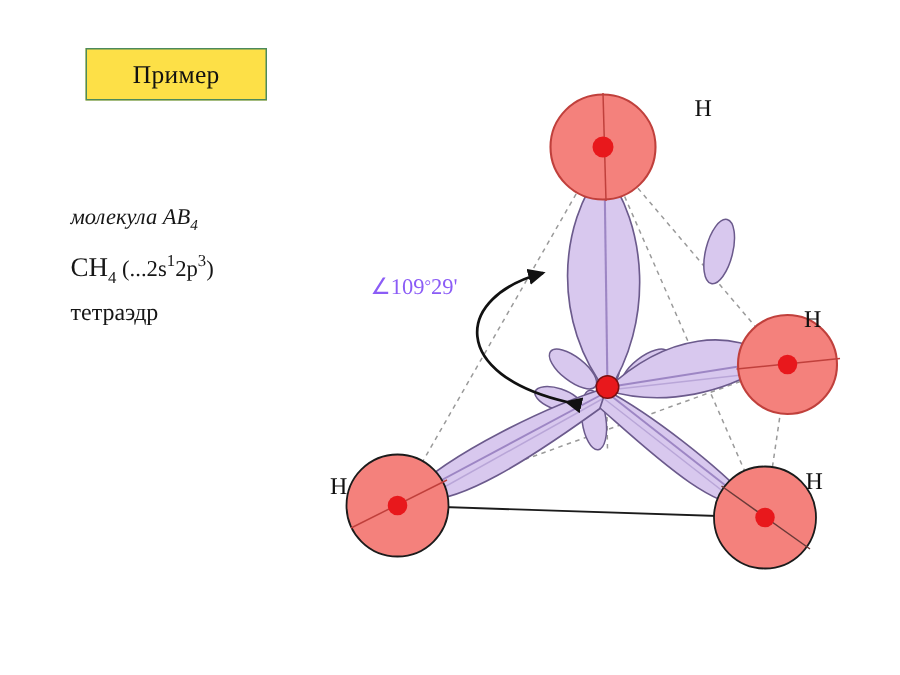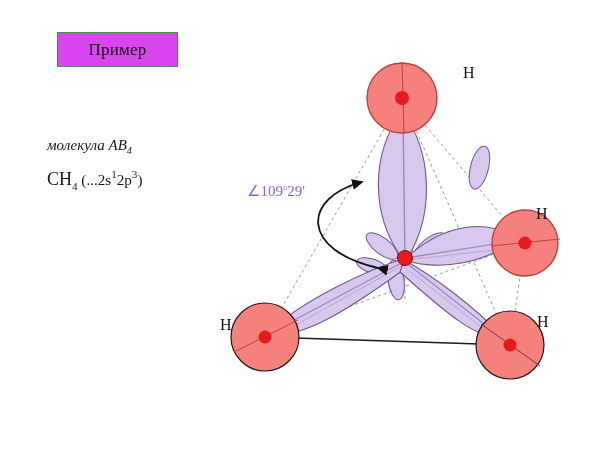--- a/index.html
+++ b/index.html
@@ -19,21 +19,21 @@
 
   
   #title-box {
     position: absolute;
     left: 57px;
     top: 32px;
     width: 121px;
     height: 35px;
     border: 1px solid #4c8a5c;
     box-sizing: border-box;
-    background: #d946ef;
+    background: #fde047;
     display: flex;
     align-items: center;
     justify-content: center;
   }
   #title-box .title-text {
     font-family: "Liberation Serif", serif;
     font-size: 17px;
     color: #111111;
     letter-spacing: 0.2px;
   }
@@ -141,20 +141,21 @@
 
 
     <div class="cap-line cap-molecule">
       <span>молекула </span><span>AB</span><span class="sub">4</span>
     </div>
 
     <div class="cap-line cap-formula">
       <span>CH</span><span class="sub">4</span><span class="cfg"> (...2s</span><span class="sup">1</span><span class="cfg">2p</span><span class="sup">3</span><span class="cfg">)</span>
     </div>
 
+    <div class="cap-line cap-shape">тетраэдр</div>
   </div>
 
   <div id="angle-label">
     <span>∠</span><span>109</span><span class="deg">°</span><span>29'</span>
   </div>
 
   <svg id="molecule-svg" width="600" height="450" viewBox="0 0 600 450">
 
     <defs>
       <marker id="arrowhead" markerWidth="7" markerHeight="7" refX="5.5" refY="3" orient="auto">

